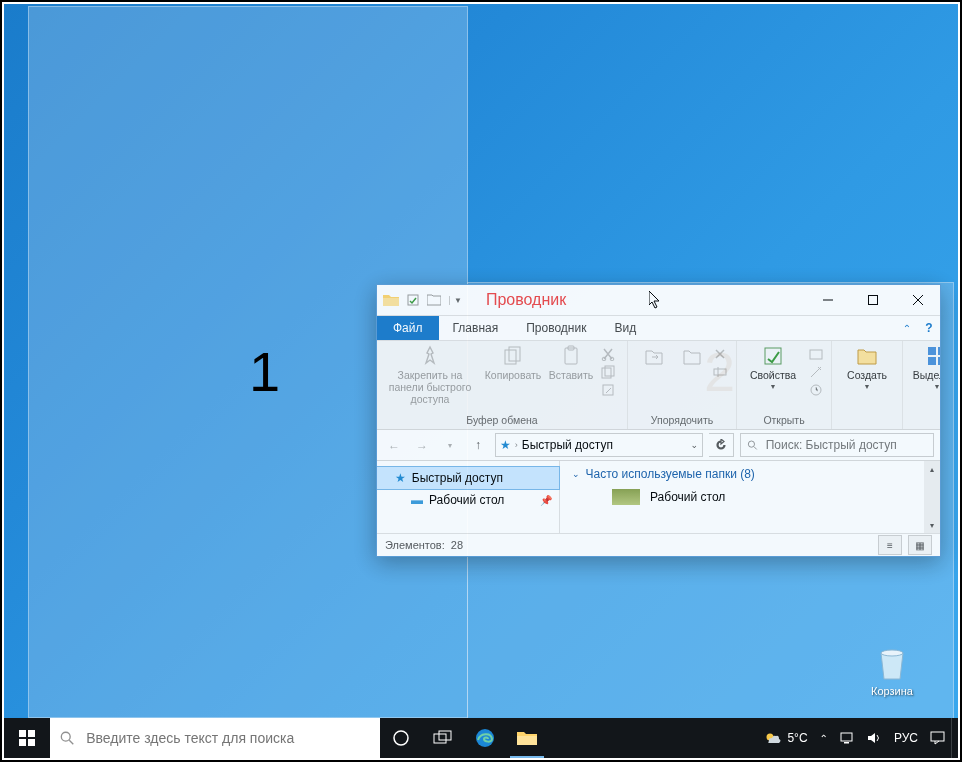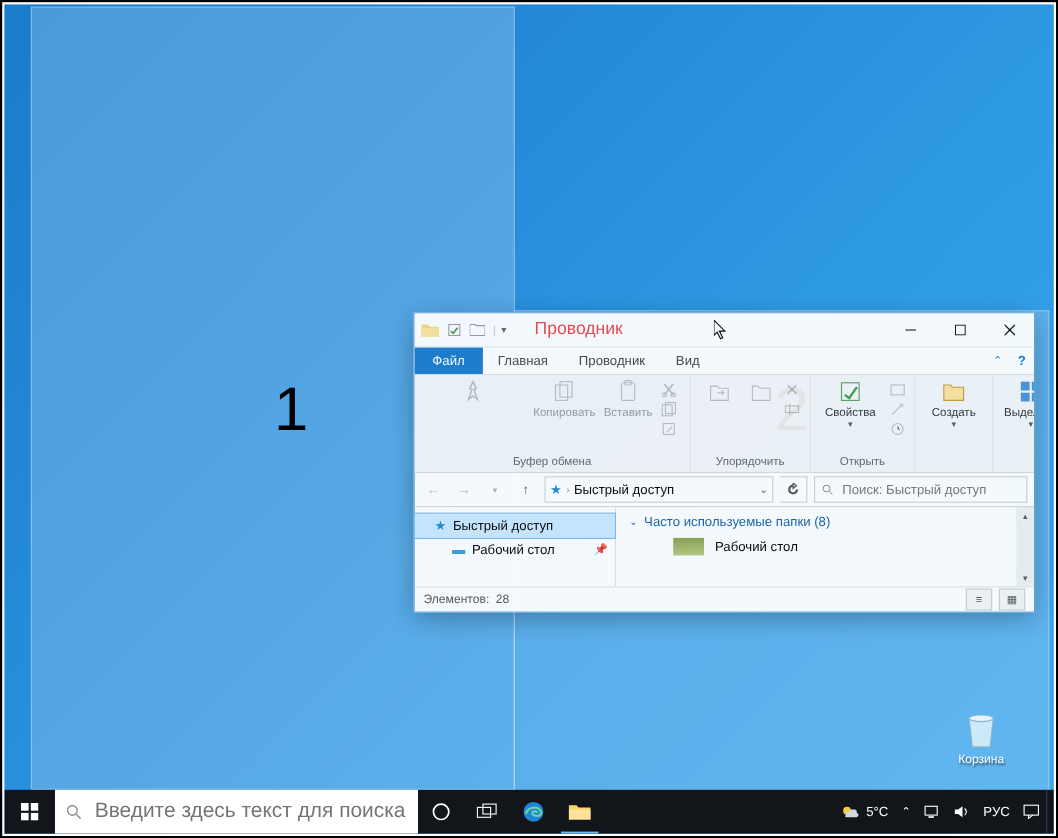--- a/index.html
+++ b/index.html
@@ -87,21 +87,21 @@
     height: 40px;
     background: #fff;
     display: flex;
     align-items: center;
   }
   .search svg { margin: 0 10px; opacity: .65; }
   .search input {
     border: none;
     outline: none;
     width: 100%;
-    font-size: 19px;
+    font-size: 14px;
     color: #555;
     background: transparent;
   }
   .tb-icon {
     width: 42px;
     height: 40px;
     display: flex;
     align-items: center;
     justify-content: center;
     cursor: pointer;
@@ -507,20 +507,21 @@
       <div class="help" style="font-weight:bold;">?</div>
     </div>
 
     <div class="ribbon">
       <div class="rgroup" style="flex:0 0 238px">
         <div class="rcmds">
           <div class="rcmd" style="width:94px">
             <svg width="22" height="22" viewBox="0 0 22 22">
                 <path d="M11 2 L14 8 L12 9 L15 18 L11 15 L7 18 L10 9 L8 8 Z" fill="none" stroke="#bcbcbc" stroke-width="1.4"></path>
               </svg>
+            <span>Закрепить на панели быстрого доступа</span>
           </div>
           <div class="rcmd">
             <svg width="22" height="22" viewBox="0 0 22 22">
                 <rect x="3" y="5" width="11" height="14" fill="none" stroke="#bcbcbc"></rect>
                 <rect x="7" y="2" width="11" height="14" fill="none" stroke="#bcbcbc"></rect>
               </svg>
             <span>Копировать</span>
           </div>
           <div class="rcmd" style="width:44px">
             <svg width="22" height="22" viewBox="0 0 22 22">

